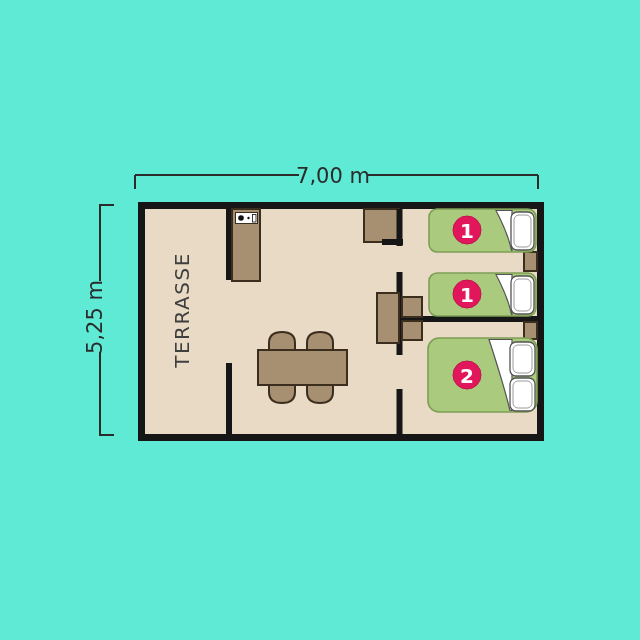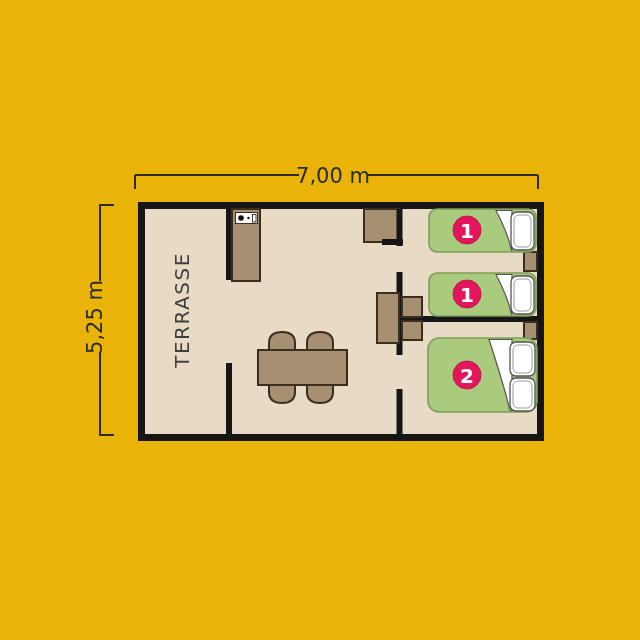--- a/index.html
+++ b/index.html
@@ -1,17 +1,17 @@
 <!DOCTYPE html>
 <html><head>
 <meta charset="utf-8">
 <style>
   html,body{margin:0;padding:0;background:#ffffff;}
   .canvas{
-    position:relative;width:640px;height:640px;background:#eab308;
+    position:relative;width:640px;height:640px;background:#5eead4;
     font-family:"DejaVu Sans","Liberation Sans",sans-serif;
   }
   svg text{font-family:"DejaVu Sans","Liberation Sans",sans-serif;}
   .dim-label{font-size:21px;fill:#2b2b2b;}
   .terrace-label{font-size:20px;fill:#3f3f3f;letter-spacing:1.5px;}
   .badge-num{font-size:20px;font-weight:bold;fill:#ffffff;}
 </style>
 </head>
 <body>
 

